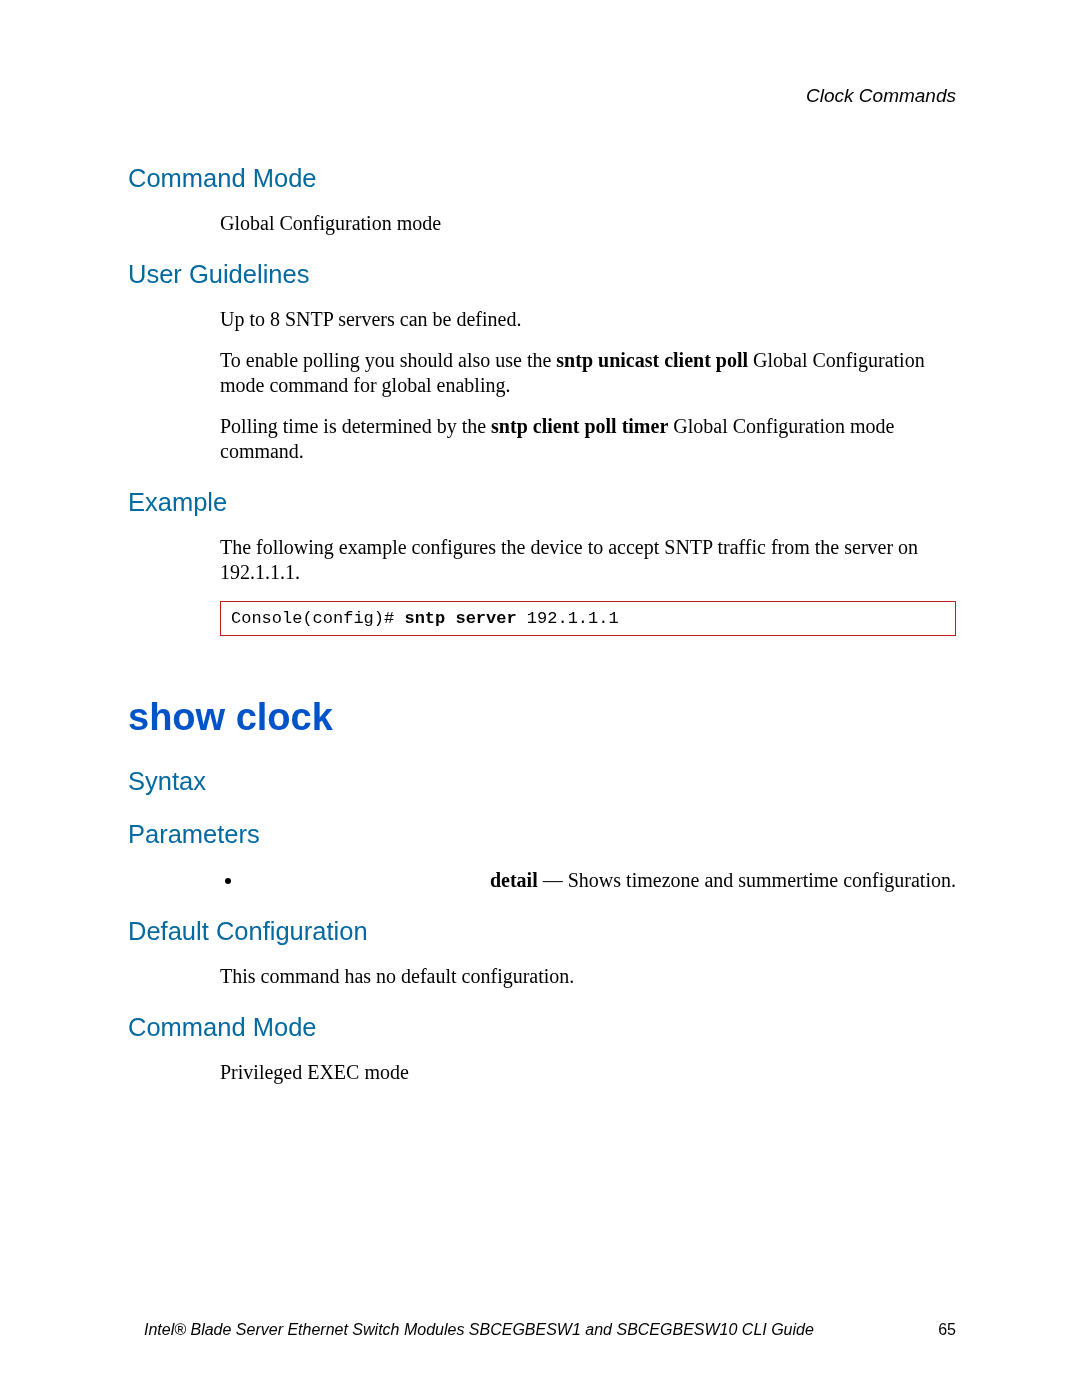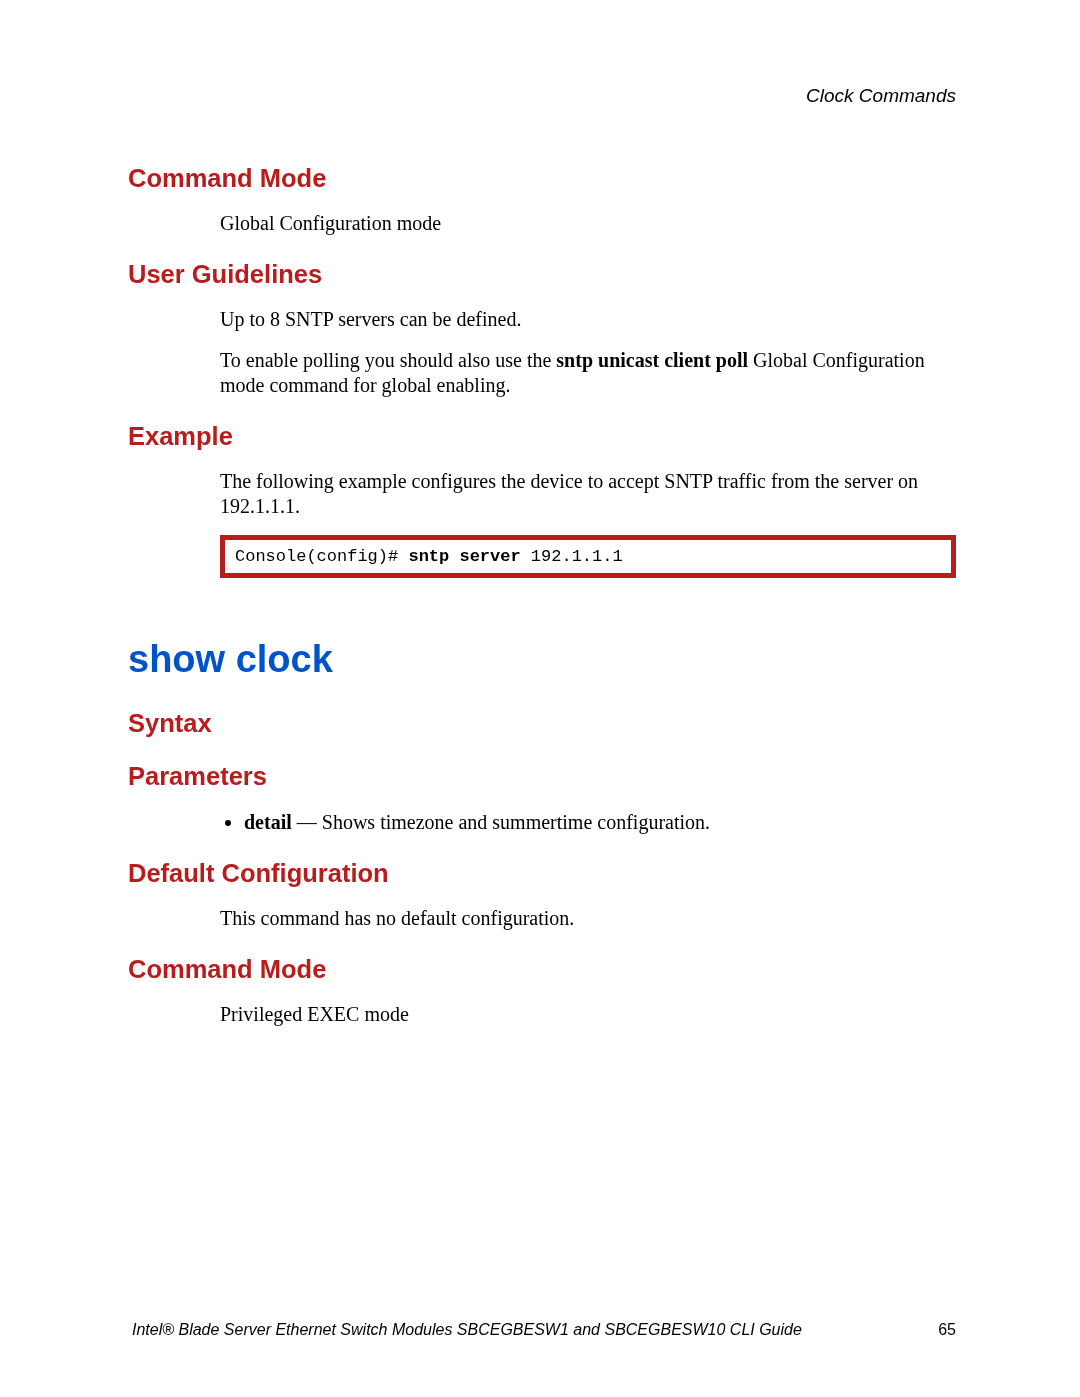--- a/index.html
+++ b/index.html
@@ -28,60 +28,61 @@
     font-size: 19px;
   }
   .content {
     position: absolute;
     left: 128px;
     right: 124px;
     top: 140px;
   }
   .h2 {
     font-family: Arial, Helvetica, sans-serif;
-    color: #b91c1c;
+    color: #0369a1;
     font-size: 25.5px;
-    font-weight: 700;
+    font-weight: 400;
     margin: 24px 0 18px 0;
   }
   .h1 {
     font-family: Arial, Helvetica, sans-serif;
     color: #0053c8;
     font-size: 38px;
     font-weight: 700;
     margin: 60px 0 28px 0;
   }
   .body-block {
     margin-left: 92px;
     font-size: 20px;
     line-height: 1.25;
   }
   .body-block p { margin: 0 0 16px 0; }
   .bold { font-weight: 700; }
   .codebox {
-    border: 5px solid #b91c1c;
+    border: 1px solid #b91c1c;
     padding: 6px 10px;
     font-family: "Courier New", Courier, monospace;
     font-size: 17px;
     margin: 4px 0 8px 0;
     white-space: pre;
   }
   .codebox .b { font-weight: 700; }
   ul.param {
     margin: 0 0 17px 0;
     padding-left: 24px;
+    text-align: right;
   }
   ul.param li {
     font-size: 20px;
     line-height: 1.3;
     margin-bottom: 6px;
   }
   .footer {
     position: absolute;
-    left: 132px;
+    left: 144px;
     right: 124px;
     bottom: 58px;
     font-family: Arial, Helvetica, sans-serif;
     font-style: italic;
     font-size: 16px;
   }
   .footer .pg {
     float: right;
     font-style: normal;
   }
@@ -98,20 +99,23 @@
     <div class="h2">Command Mode</div>
     <div class="body-block">
       <p>Global Configuration mode</p>
     </div>
 
     <div class="h2">User Guidelines</div>
     <div class="body-block">
       <p>Up to 8 SNTP servers can be defined.</p>
       <p>
         <span>To enable polling you should also use the </span><span class="bold">sntp unicast client poll</span><span> Global Configuration mode command for global enabling.</span>
+      </p>
+      <p>
+        <span>Polling time is determined by the </span><span class="bold">sntp client poll timer</span><span> Global Configuration mode command.</span>
       </p>
     </div>
 
     <div class="h2">Example</div>
     <div class="body-block">
       <p>The following example configures the device to accept SNTP traffic from the server on 192.1.1.1.</p>
       <div class="codebox"><span>Console(config)# </span><span class="b">sntp server</span><span> 192.1.1.1</span></div>
     </div>
 
     <div class="h1">show clock</div>

